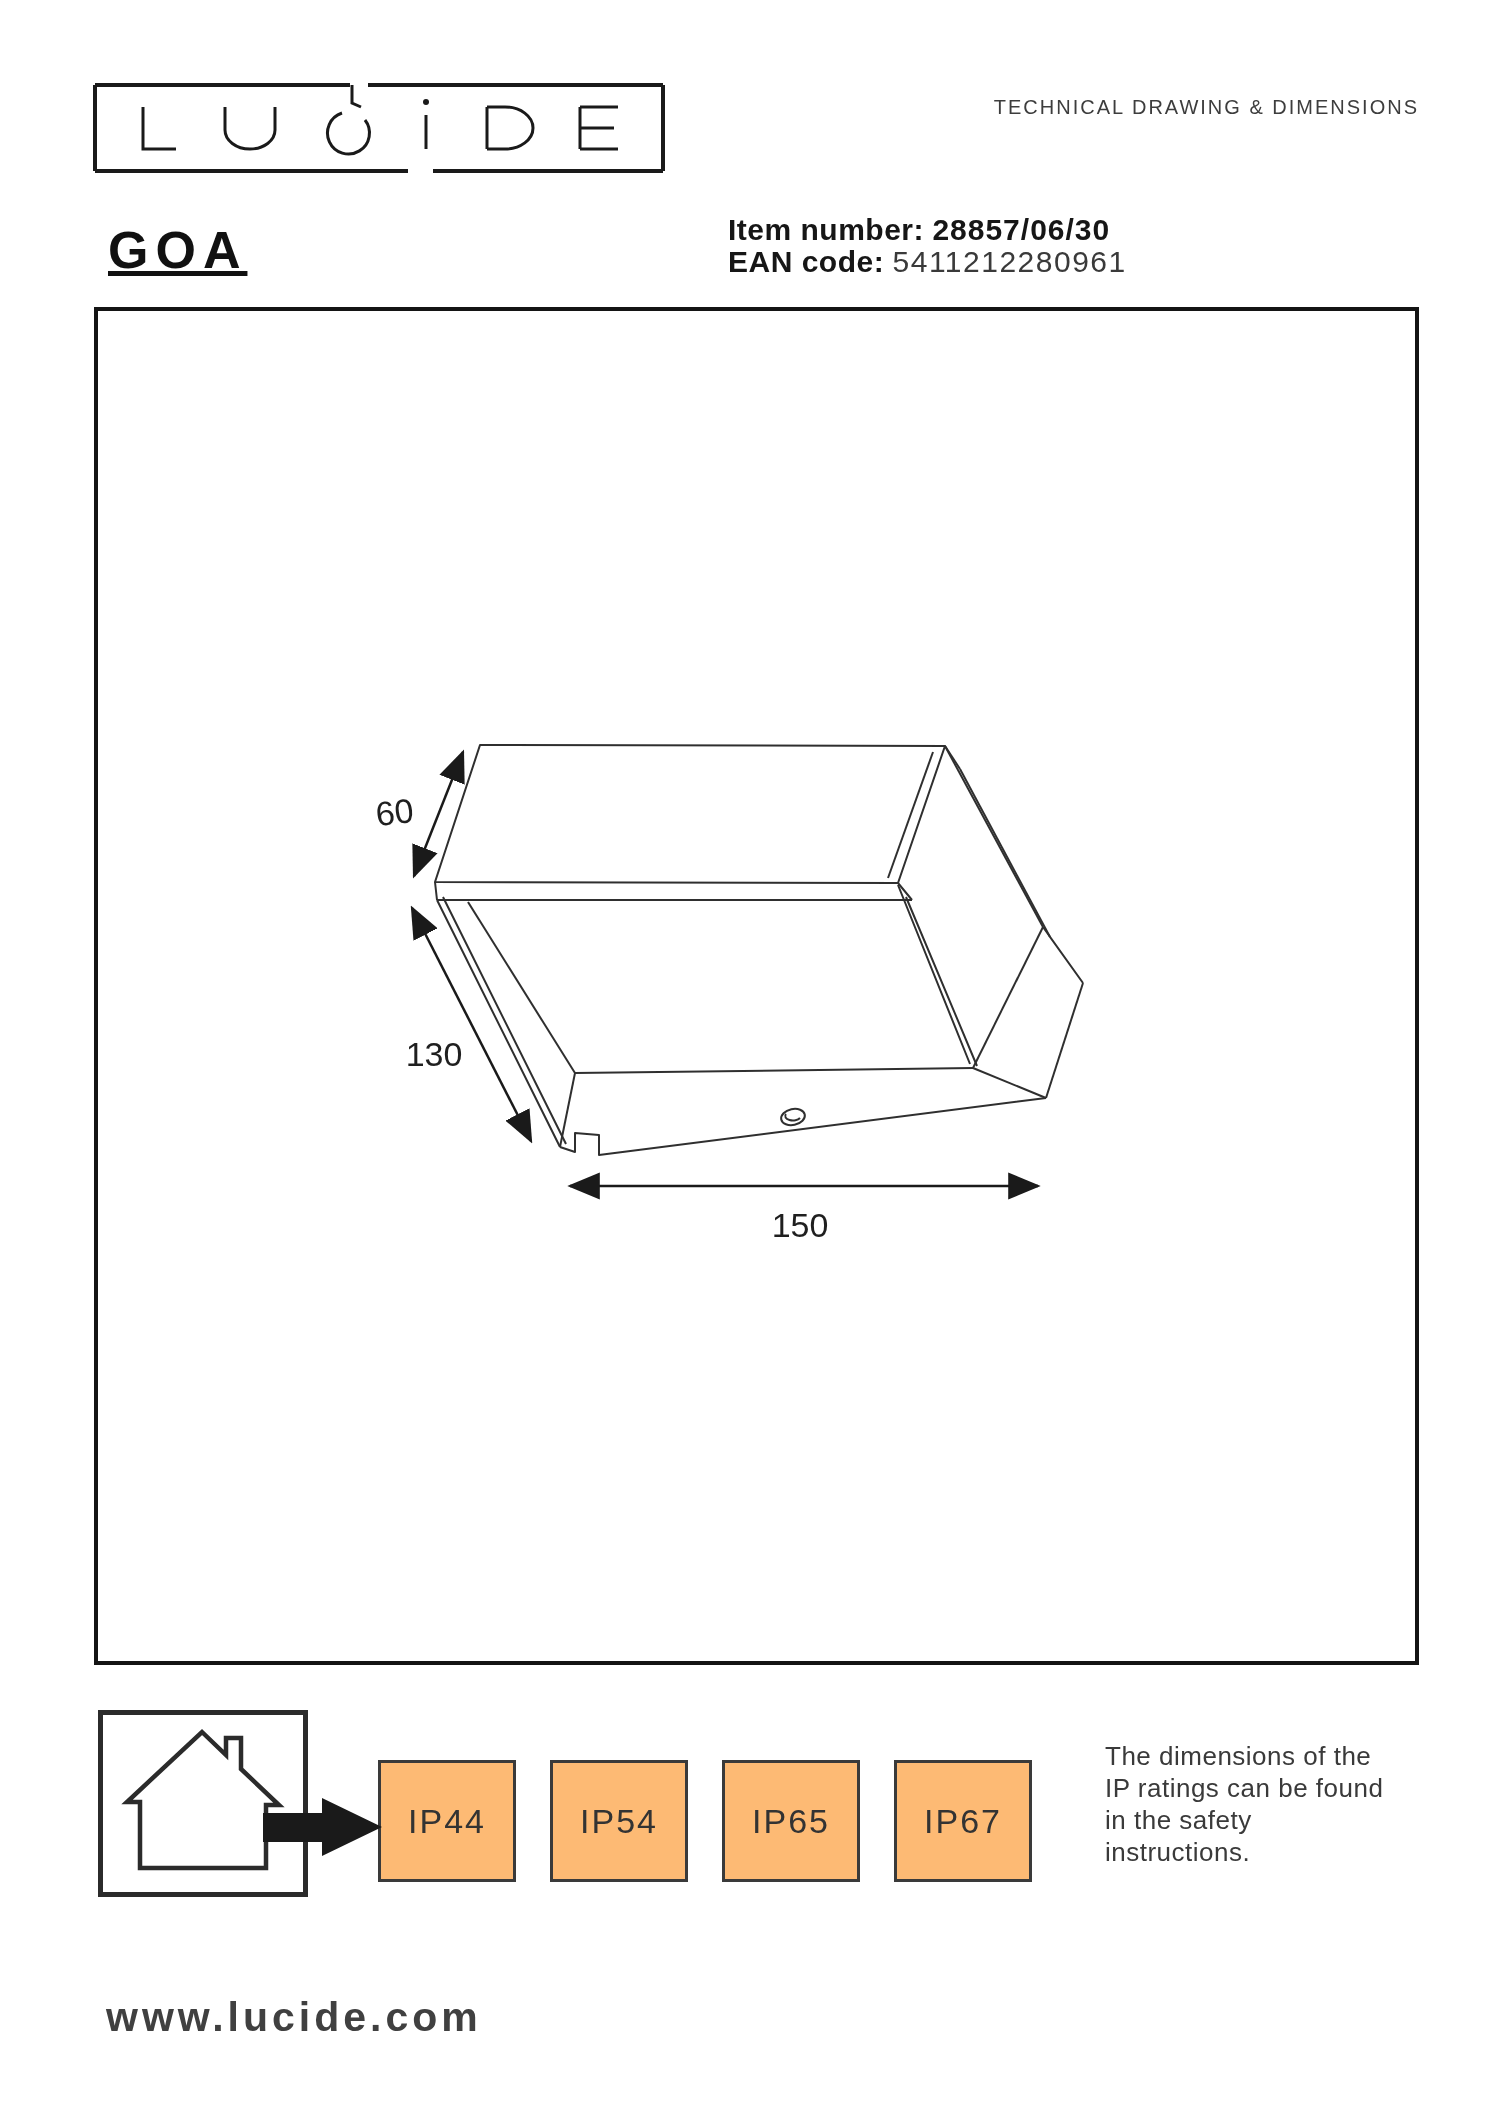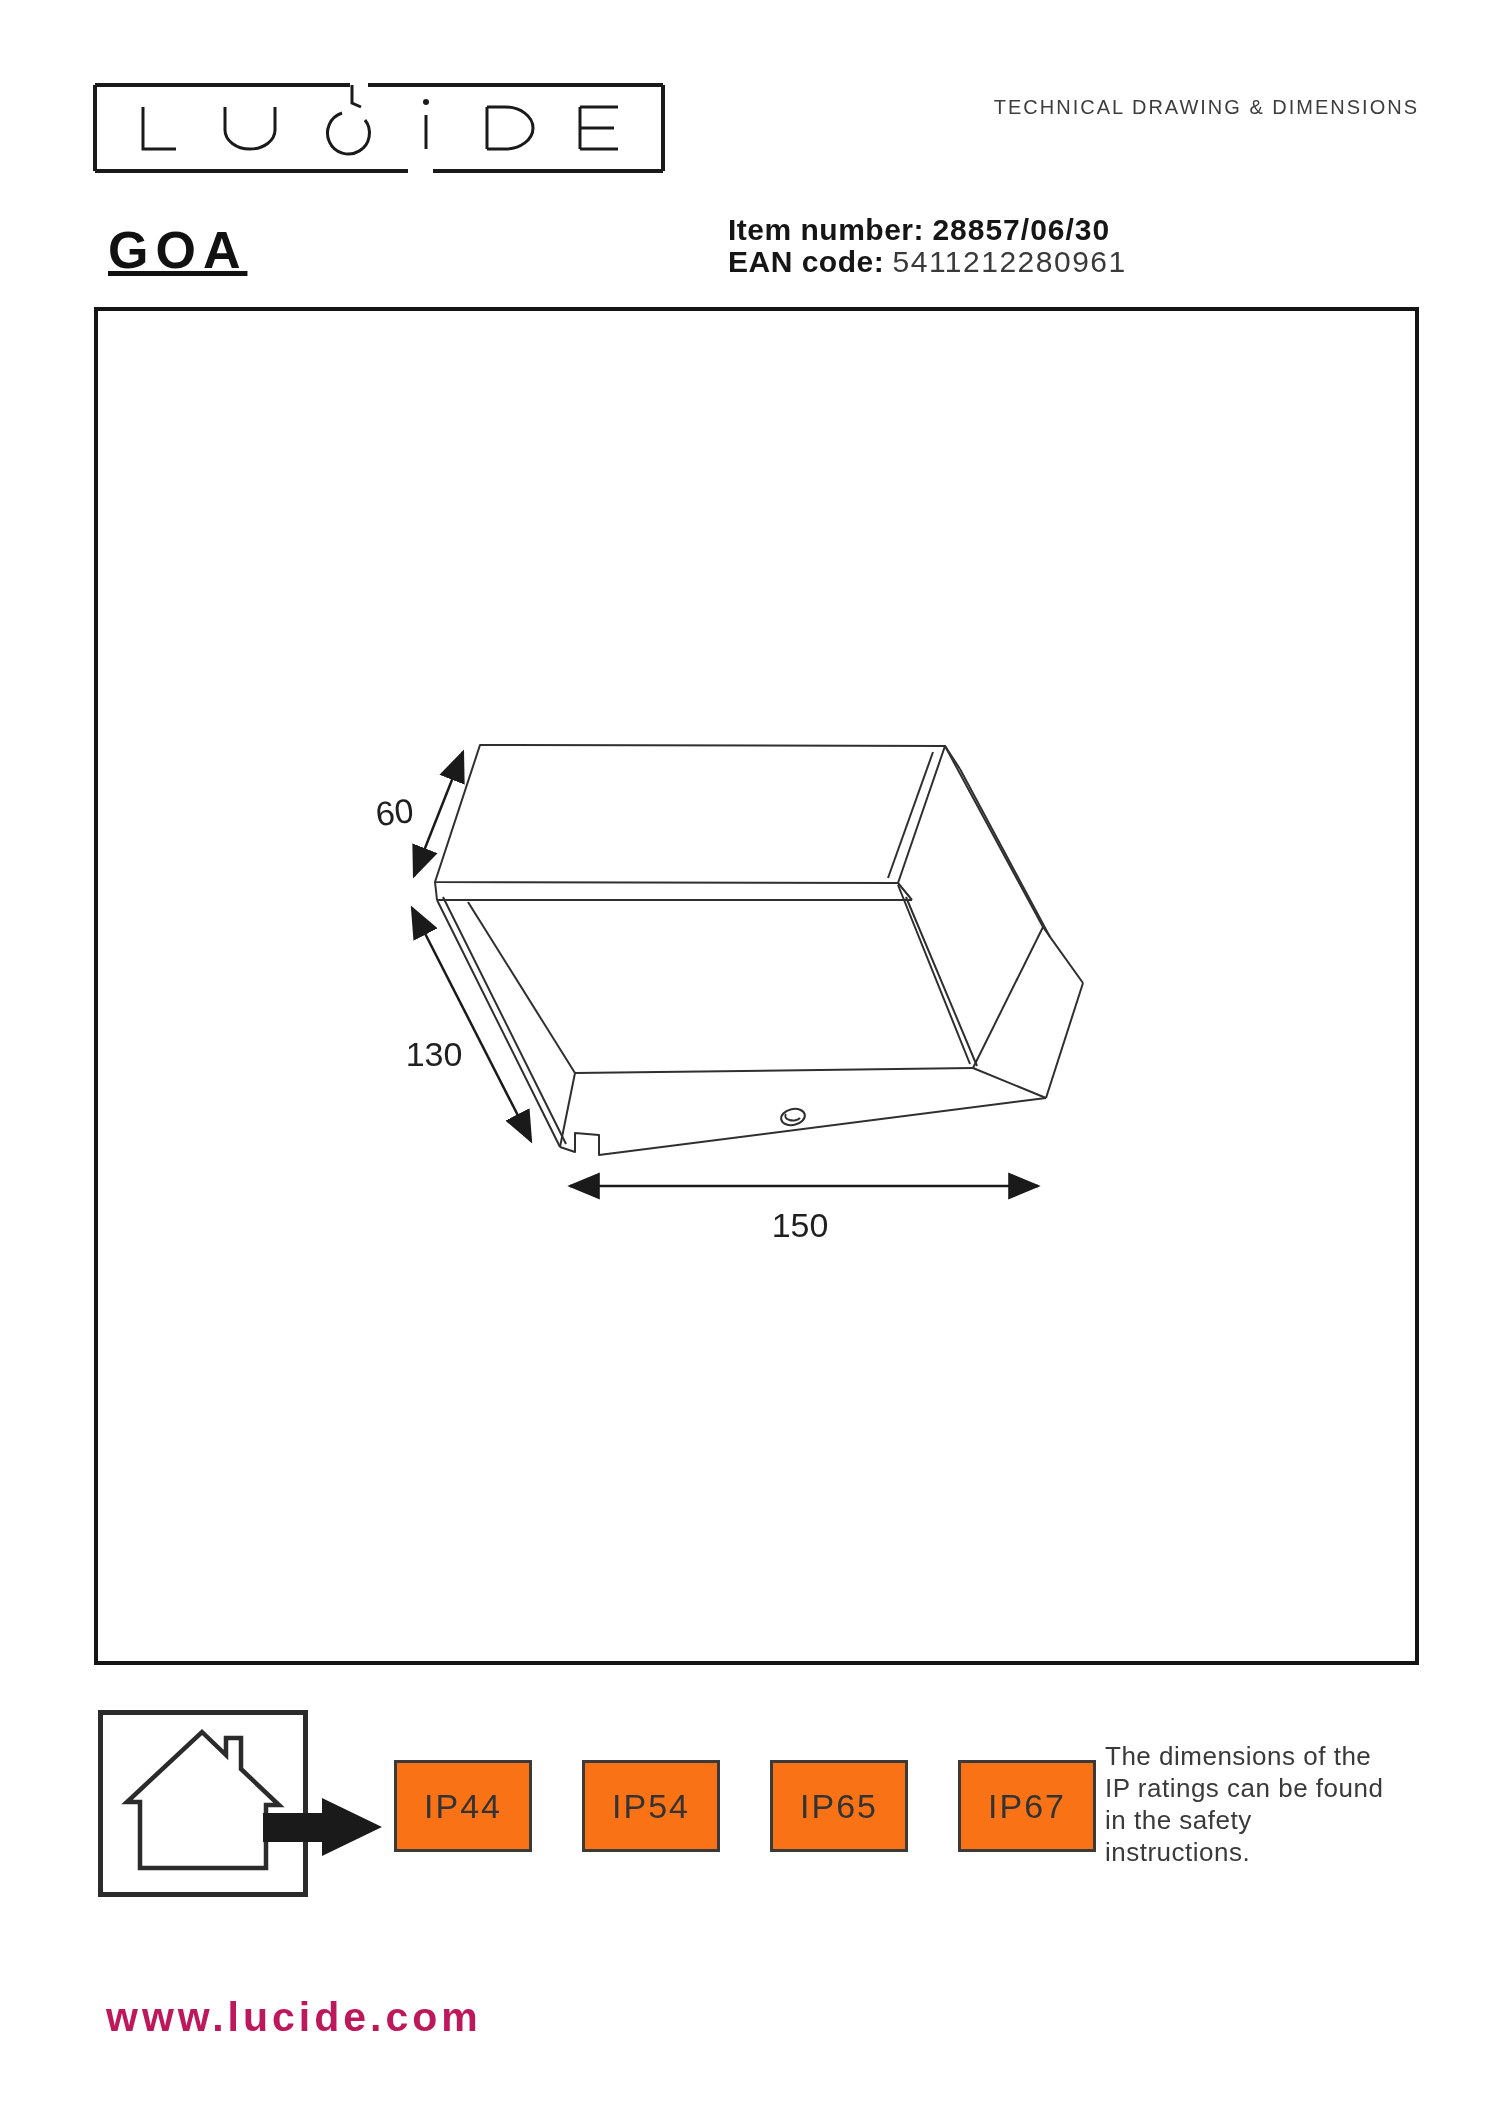--- a/index.html
+++ b/index.html
@@ -32,36 +32,36 @@
   .drawing-svg{left:94px;top:307px;}
 
   
   .house-box{
     left:98px;top:1710px;width:210px;height:187px;
     border:5px solid #2b2b2b;box-sizing:border-box;background:#fff;
   }
   .arrow-svg{left:255px;top:1790px;z-index:3;}
   .ip-row{left:378px;top:1760px;display:flex;gap:34px;}
   .ip-box{
-    width:138px;height:92px;border:3px solid #3a3a3a;box-sizing:border-box;
+    width:138px;height:122px;border:3px solid #3a3a3a;box-sizing:border-box;
     display:flex;align-items:center;justify-content:center;
-    font-size:34px;letter-spacing:2px;color:#333;background:#f97316;margin-left:16px;
+    font-size:34px;letter-spacing:2px;color:#333;background:#fdba74;
   }
   .ip-note{
     left:1105px;top:1740px;width:370px;font-size:26px;line-height:32px;
     color:#3a3a3a;letter-spacing:0.5px;
   }
 
   
   .footer-line{
     left:103px;top:1948px;font-size:29px;font-weight:bold;letter-spacing:1.5px;color:#141414;
     white-space:nowrap;
   }
   .website{
-    left:106px;top:1994px;font-size:41px;font-weight:bold;letter-spacing:4px;color:#be185d;
+    left:106px;top:1994px;font-size:41px;font-weight:bold;letter-spacing:4px;color:#404040;
   }
 </style>
 </head>
 <body>
 
 <div class="page">
 
   <svg class="abs" style="left:93px;top:83px;" width="572" height="90" viewBox="93 83 572 90">
     <g fill="none" stroke="#1a1a1a" stroke-width="4">
       <path d="M95,85 L350,85 M368,85 L663,85"></path>

